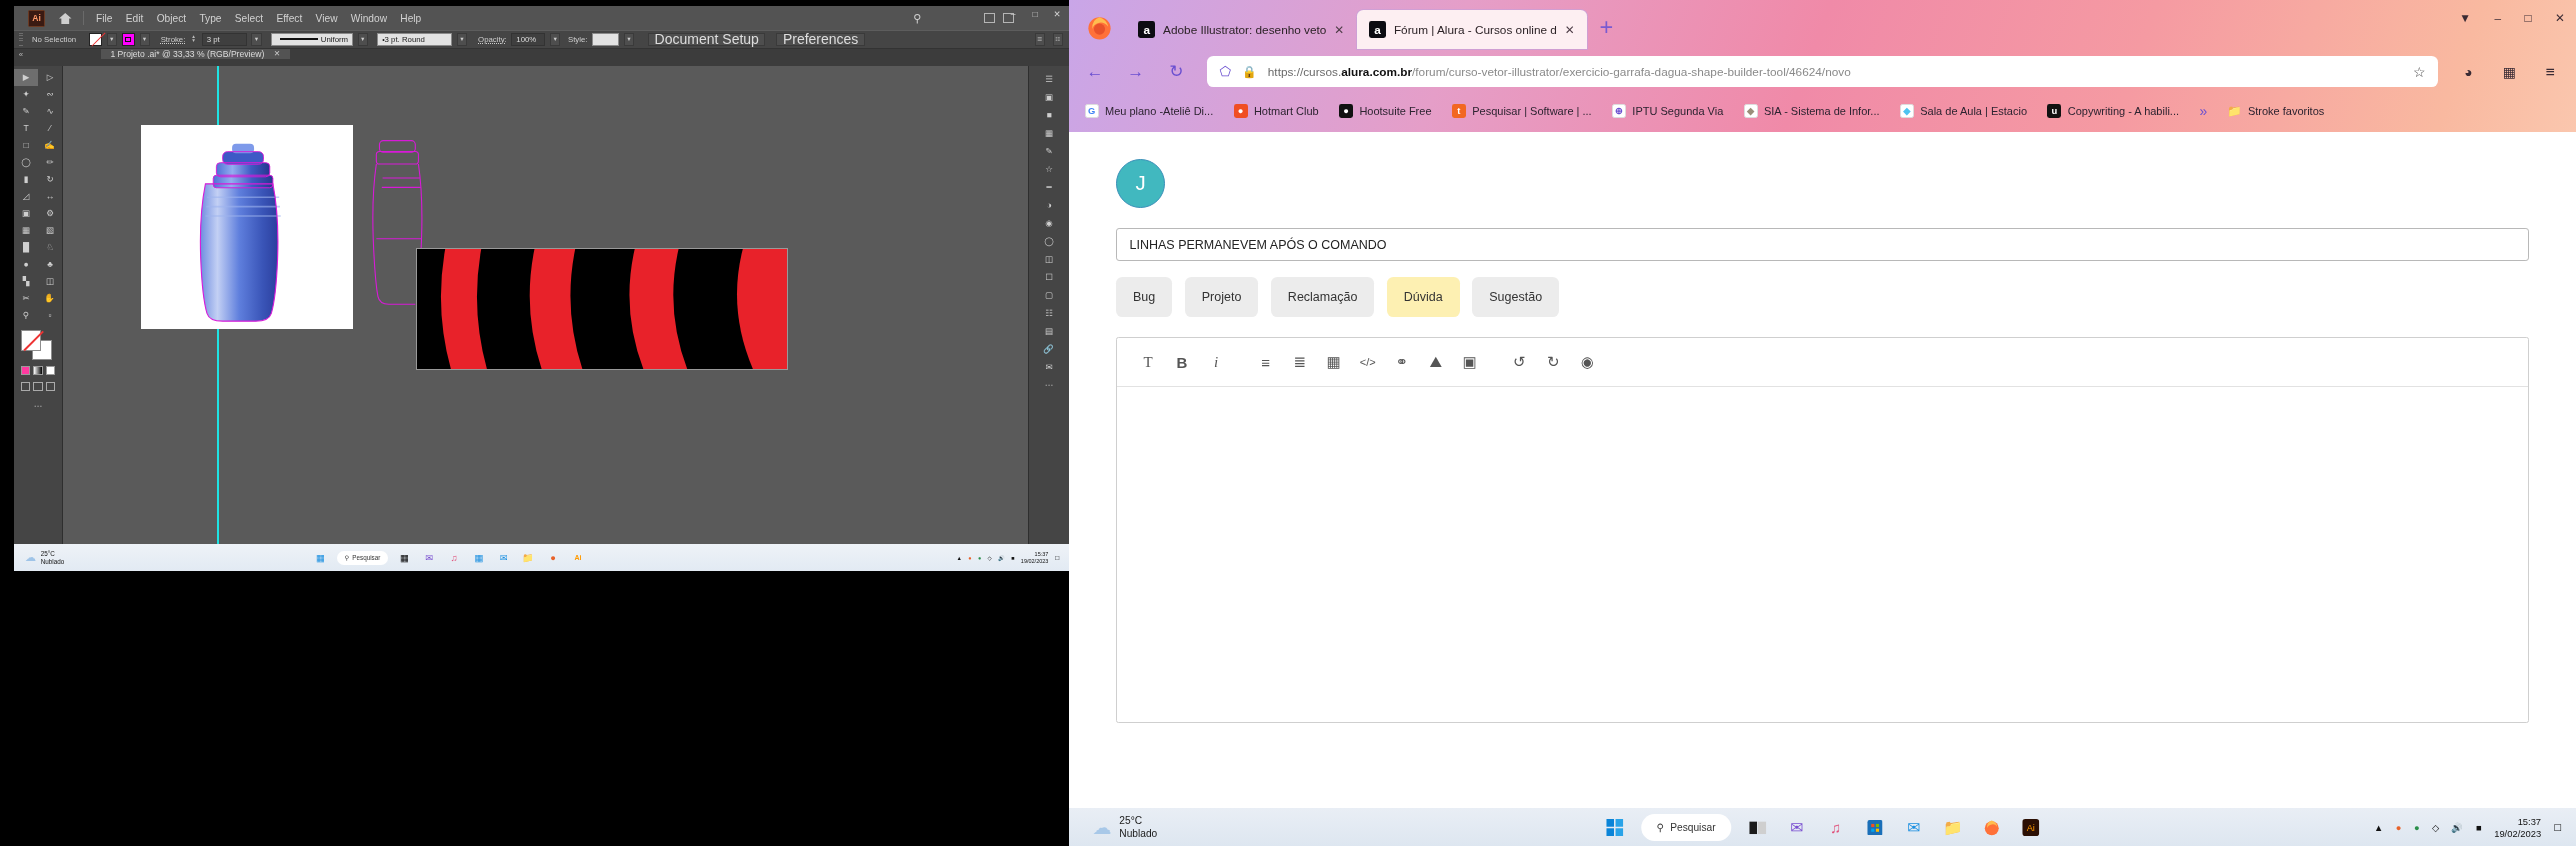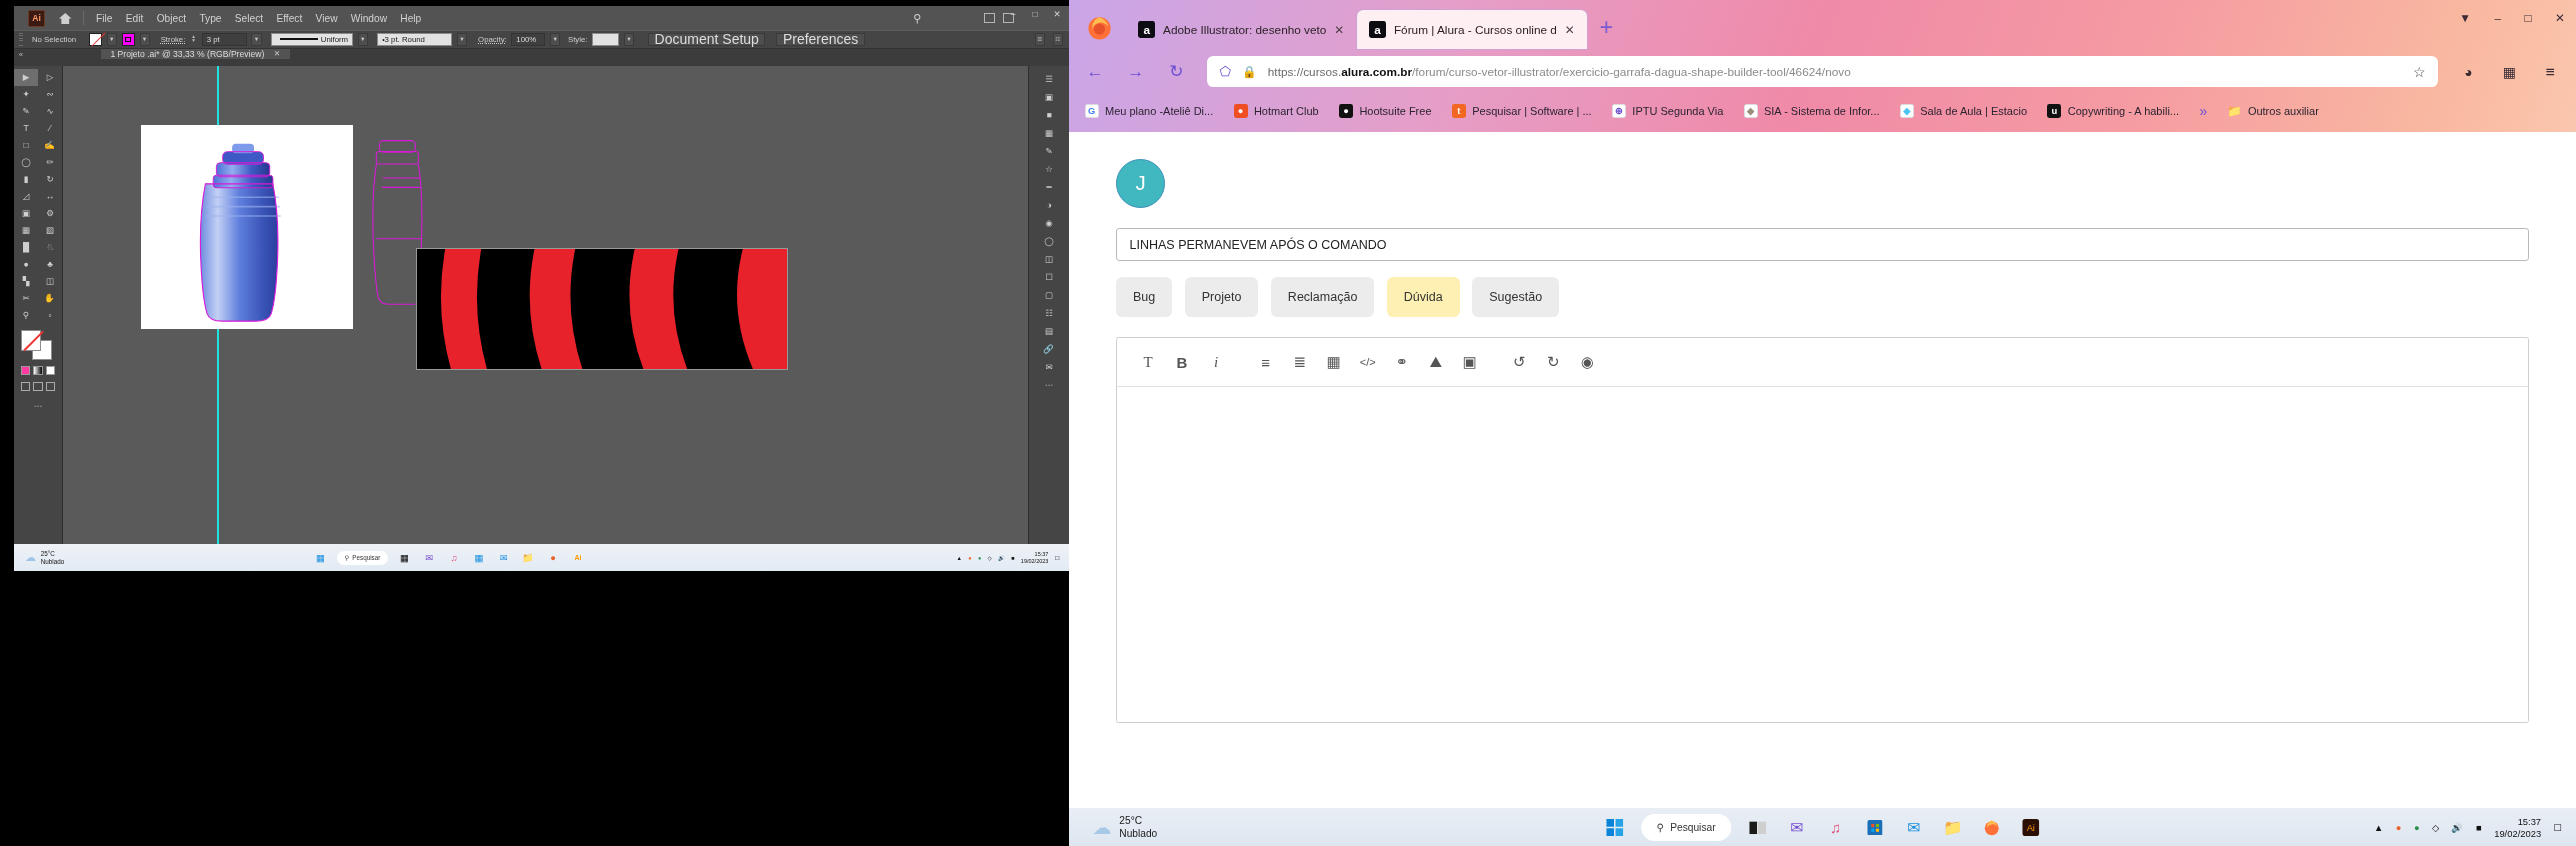--- a/index.html
+++ b/index.html
@@ -508,21 +508,21 @@
       <span class="bi" style="background:#fff;color:#4ec3f0;border:0.8px solid #ddd">◆</span>
       <span>Sala de Aula | Estacio</span>
     </div>
     <div class="bm">
       <span class="bi" style="background:#111">u</span>
       <span>Copywriting - A habili...</span>
     </div>
     <div style="color:#6a4fd0;font-size:14px">»</div>
     <div class="bm">
       <span class="bi" style="background:transparent;color:#6a4fd0;font-size:11.8px">📁</span>
-      <span>Outros auxiliar</span>
+      <span>Stroke favoritos</span>
     </div>
   </div>
 
   <div class="ff-content">
     <div class="post-wrap">
 
       <div class="author-row">
         <div class="avatar">J</div>
       </div>
 

